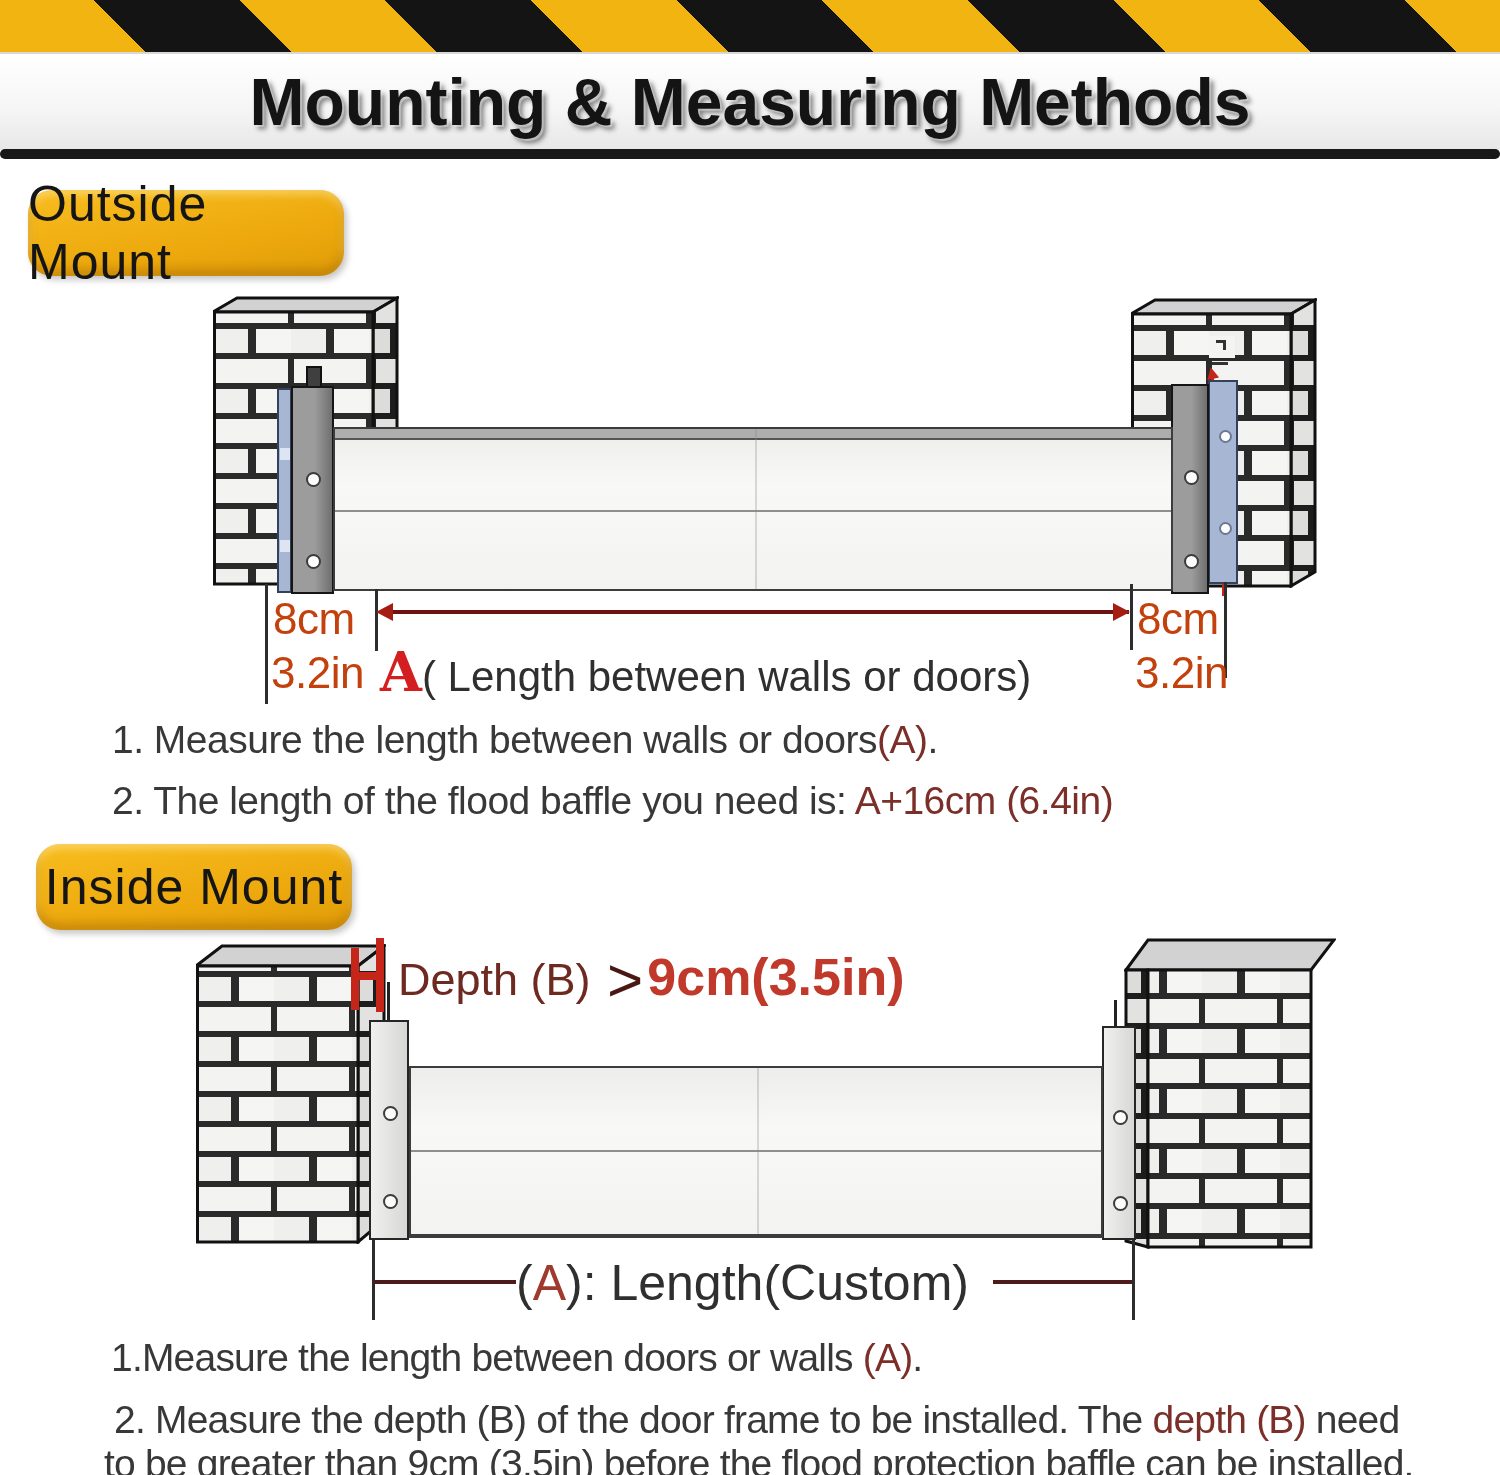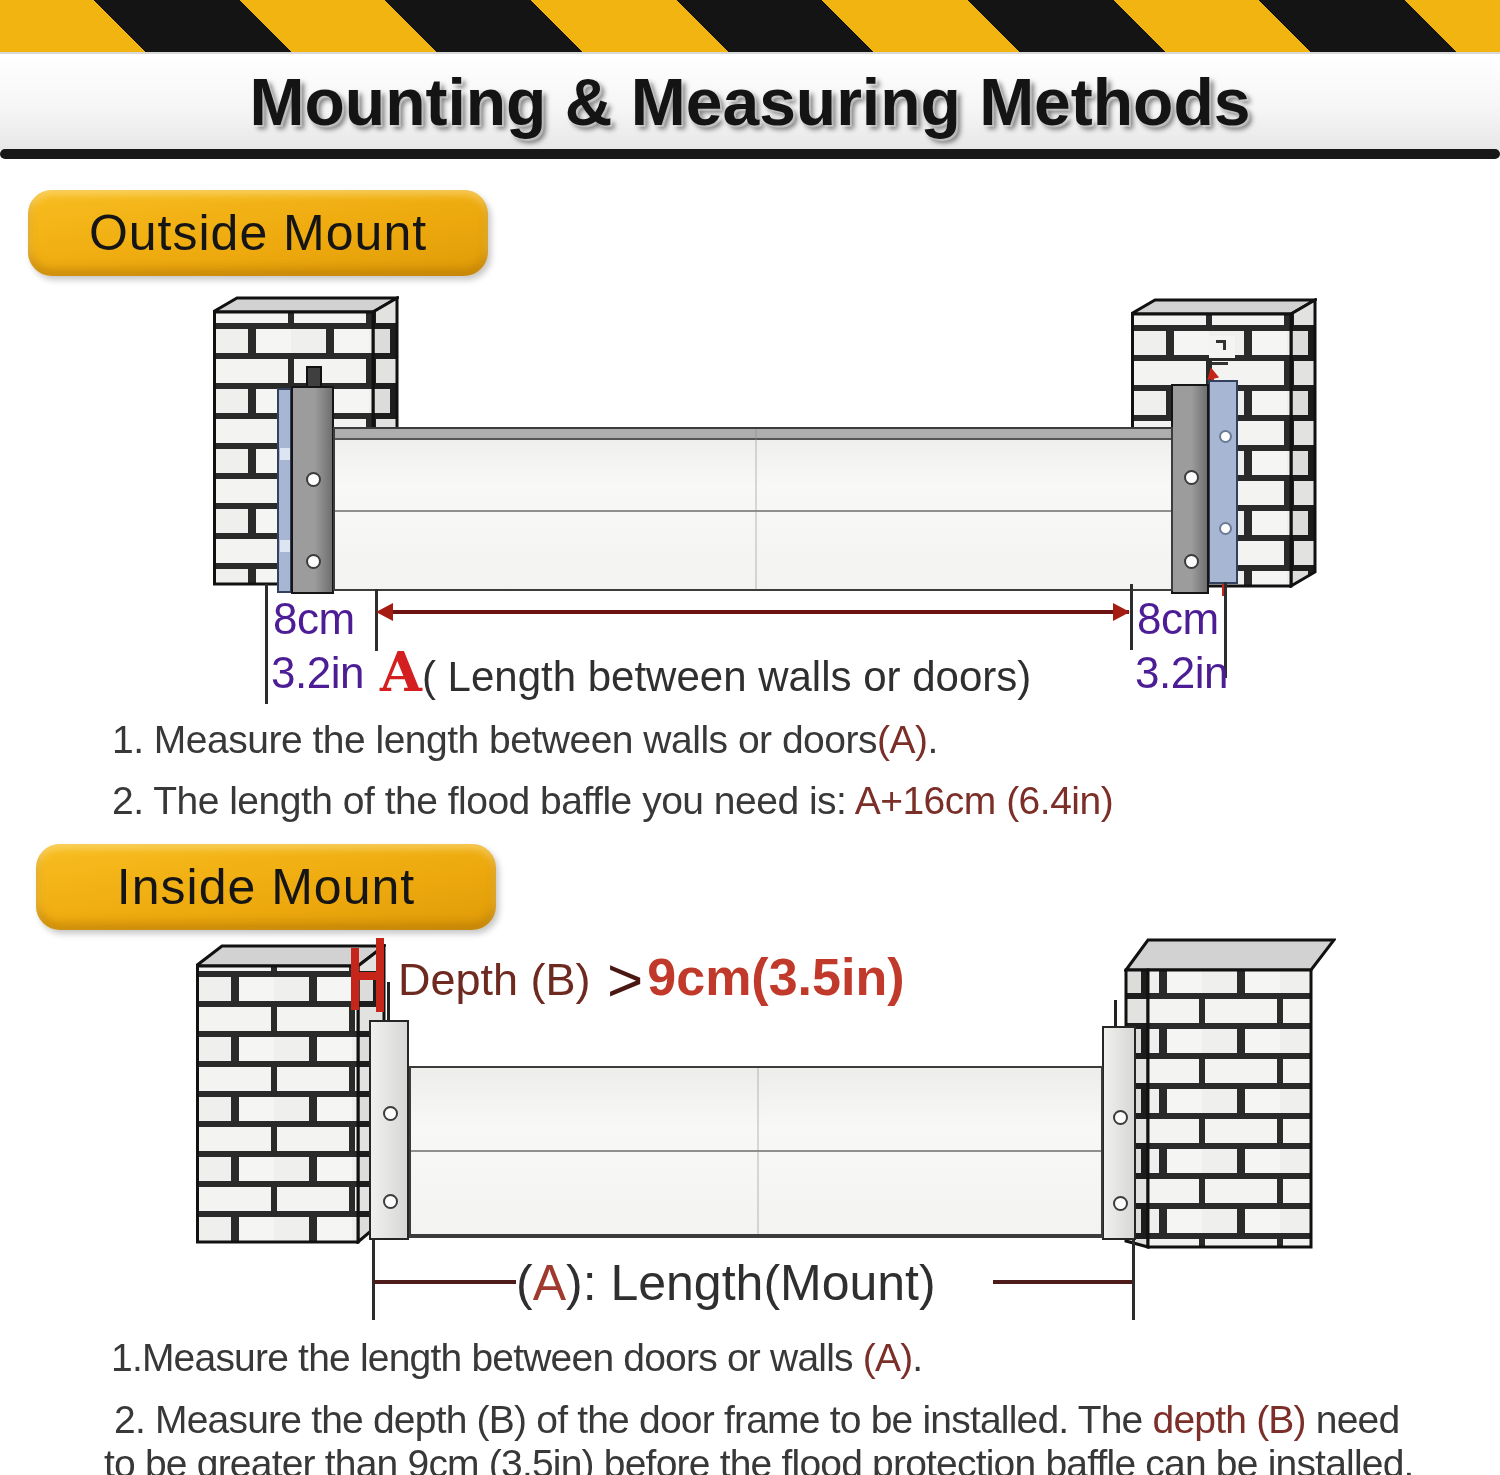--- a/index.html
+++ b/index.html
@@ -8,21 +8,21 @@
   
   .stripes{position:absolute;left:0;top:0;width:1500px;height:52px;
     background:repeating-linear-gradient(45deg,var(--caution-yellow) 0 103px,var(--caution-black) 103px 206px);}
   .title-band{position:absolute;left:0;top:52px;width:1500px;height:96px;
     background:linear-gradient(180deg,#ffffff 0%,#f6f6f6 55%,#e7e7e7 100%);
     border-top:2px solid #d8d8d8;display:flex;align-items:center;justify-content:center;}
   .title-band span{font-size:66px;font-weight:700;color:#141414;letter-spacing:0px;
     text-shadow:2px 2px 1px rgba(255,255,255,.45),4px 4px 5px rgba(0,0,0,.5);}
   .divider{position:absolute;left:0;top:149px;width:1500px;height:10px;background:#181818;border-radius:5px;}
   
-  .badge{position:absolute;width:460px;height:86px;border-radius:24px;
+  .badge{position:absolute;width:316px;height:86px;border-radius:24px;
     background:linear-gradient(170deg,var(--badge-yellow-1) 0%,var(--badge-yellow-2) 60%,#e09c08 100%);
     box-shadow:inset 0 -7px 10px rgba(146,90,0,.38),inset 0 4px 8px rgba(255,236,170,.55),3px 4px 6px rgba(0,0,0,.22);
     display:flex;align-items:center;justify-content:center;}
   .badge span{font-size:50px;color:#151515;letter-spacing:1px;}
   #badge-outside{left:28px;top:190px;}
   #badge-inside{left:36px;top:844px;}
   
   .pillar{position:absolute;}
   .part{position:absolute;box-sizing:border-box;}
   .strip{background:var(--steel-blue);border:2px solid #33415c;}
@@ -33,21 +33,21 @@
   .strip-mark{position:absolute;width:10px;height:12px;background:#dde5f2;}
   .panels{background:linear-gradient(180deg,#ededeb,#f8f8f6 35%,var(--panel-white));border:2.5px solid #3c3c3c;}
   .panel-cap{position:absolute;left:0;top:0;width:100%;height:9px;background:#aeaeae;border-bottom:2px solid #555;}
   .panel-split{position:absolute;left:0;width:100%;height:2px;background:#8f8f8f;}
   .panel-seam{position:absolute;top:0;width:2px;height:100%;background:rgba(140,140,140,.30);}
   .mline{position:absolute;background:var(--measure-line);}
   .redline{position:absolute;background:var(--arrow-red);}
   .ahead{position:absolute;width:0;height:0;border-top:9px solid transparent;border-bottom:9px solid transparent;}
   .ahead.left{border-right:17px solid var(--arrow-head-red);}
   .ahead.right{border-left:17px solid var(--arrow-head-red);}
-  .dim{position:absolute;font-size:44px;color:#4c1d95;letter-spacing:-0.5px;}
+  .dim{position:absolute;font-size:44px;color:#c2410c;letter-spacing:-0.5px;}
   .steps{position:absolute;font-size:39px;color:var(--ink);letter-spacing:-0.5px;}
   .steps .row{margin-bottom:17px;white-space:nowrap;}
   .hl{color:var(--maroon);}
   .span-label{position:absolute;text-align:left;color:#2f2f2f;white-space:nowrap;}
   .red-bit{position:absolute;background:var(--bracket-red);}
   .pin{position:absolute;background:#222;}
   
   #depth-note{position:absolute;left:398px;top:944px;white-space:nowrap;}
   #depth-note .d1{font-size:45px;color:#6e2a20;}
   #depth-note .d2{font-size:62px;color:#4a1812;vertical-align:-6px;padding:0 4px;}
@@ -192,21 +192,21 @@
   </div>
 
   <div class="part panels" style="left:409px;top:1066px;width:694px;height:172px;border-bottom-width:4px">
     <div class="panel-split" style="top:82px"></div>
     <div class="panel-seam" style="left:346px"></div>
   </div>
 
   <div class="mline" style="left:372px;top:1240px;width:3px;height:80px"></div>
   <div style="position:absolute;left:374px;top:1280px;width:142px;height:4px;background:#4e1b1b"></div>
   <div class="span-label" style="left:516px;top:1254px;width:478px;font-size:50px">
-    <span>(</span><span style="color:#a0392e">A</span><span>): Length(Mount)</span>
+    <span>(</span><span style="color:#a0392e">A</span><span>): Length(Custom)</span>
   </div>
   <div style="position:absolute;left:993px;top:1280px;width:141px;height:4px;background:#4e1b1b"></div>
   <div class="mline" style="left:1132px;top:1240px;width:3px;height:80px"></div>
 
   <div class="bsteps" style="left:95px;top:1336px">
     <span>1.Measure the length between doors or walls </span><span class="hl">(A)</span><span>.</span>
   </div>
   <div class="bsteps" style="left:98px;top:1398px">
     <span>2. Measure the depth (B) of the door frame to be installed. The </span><span class="hl">depth (B)</span><span> need</span>
   </div>

